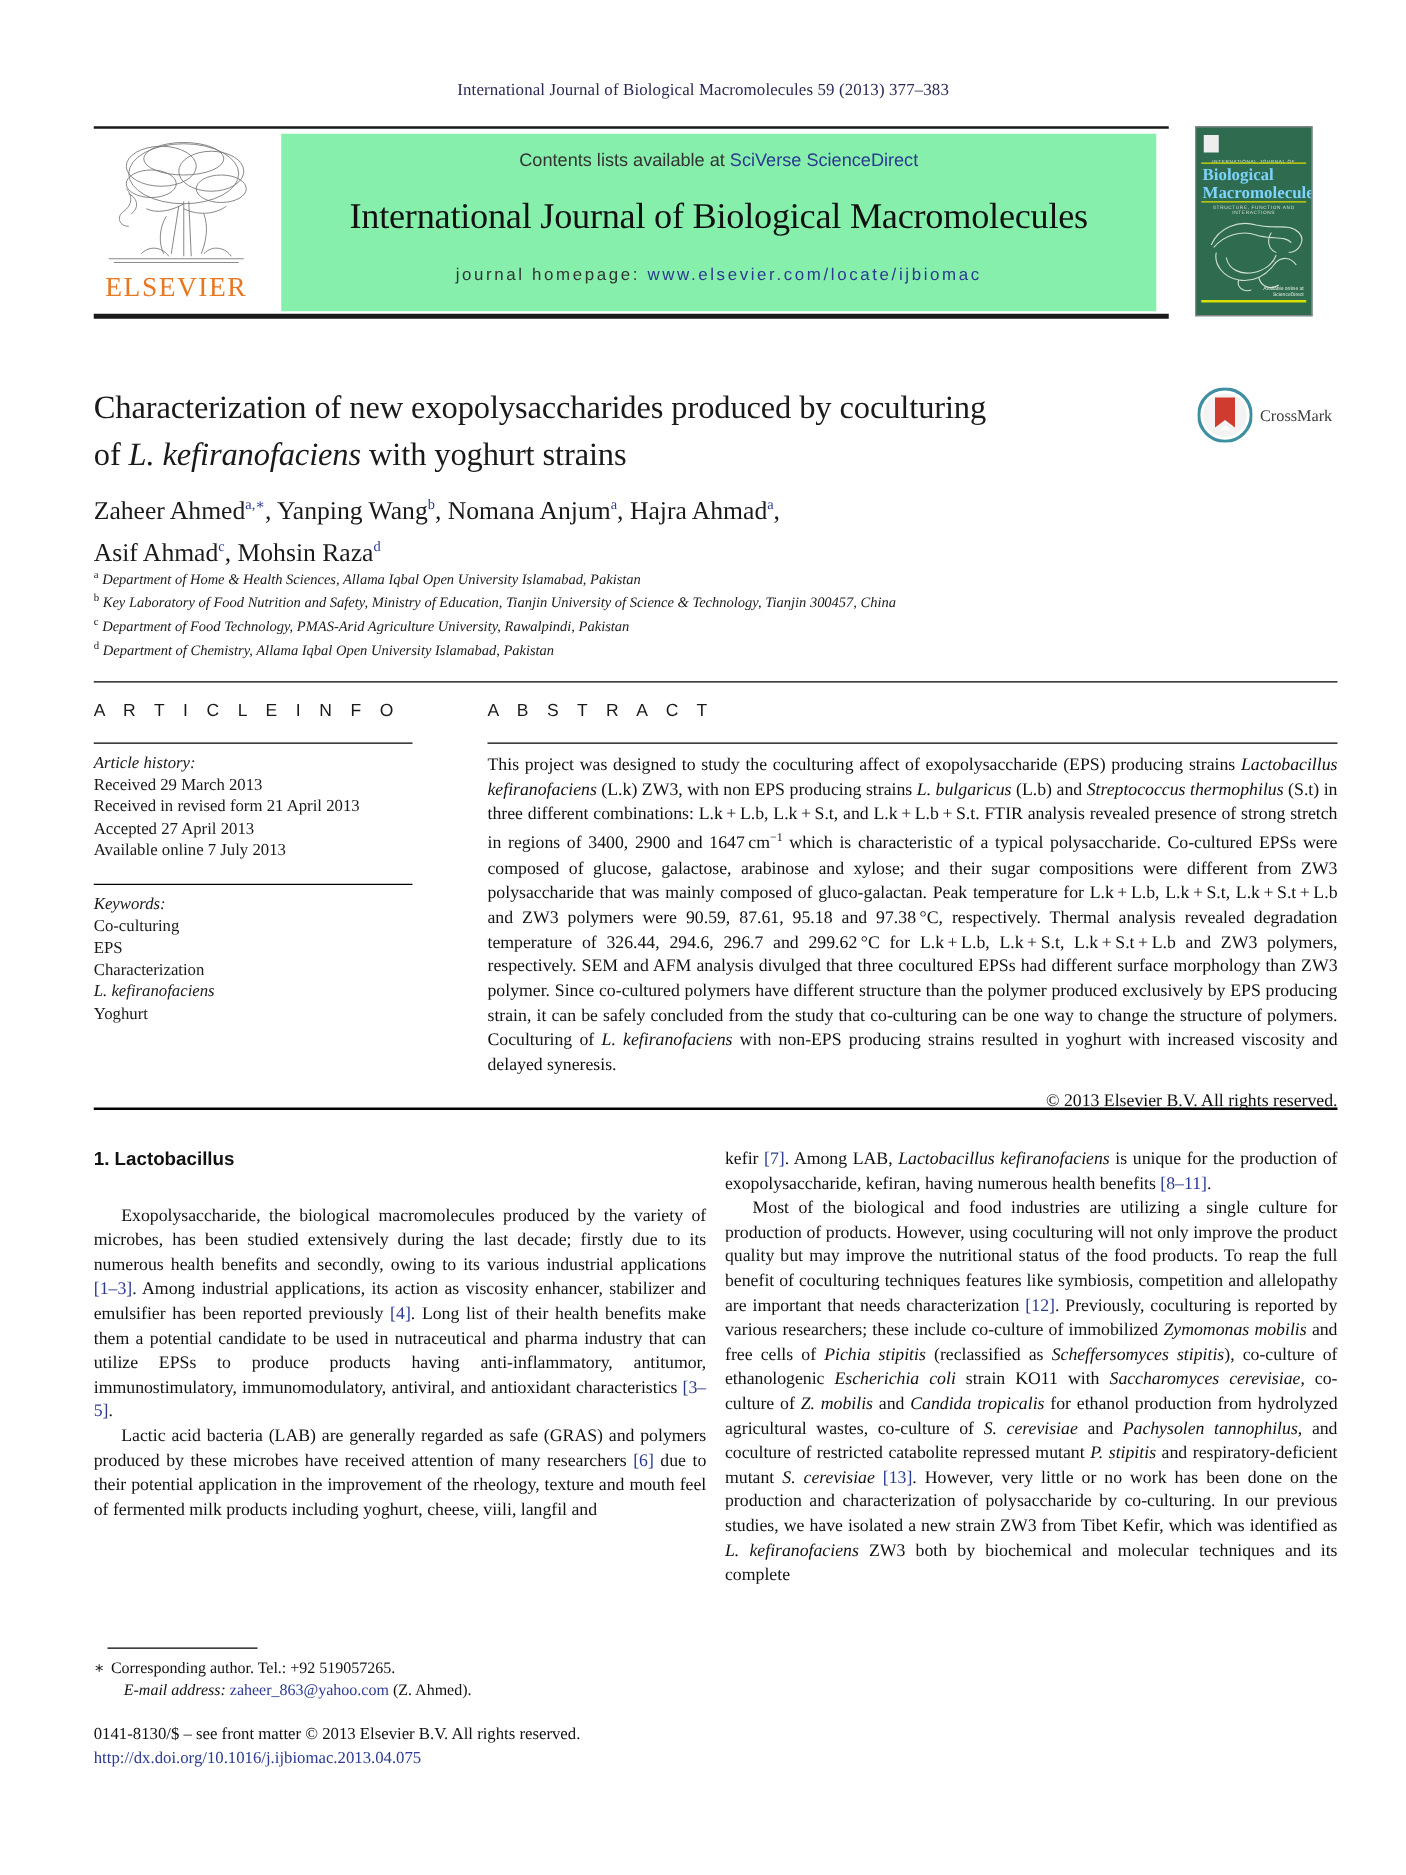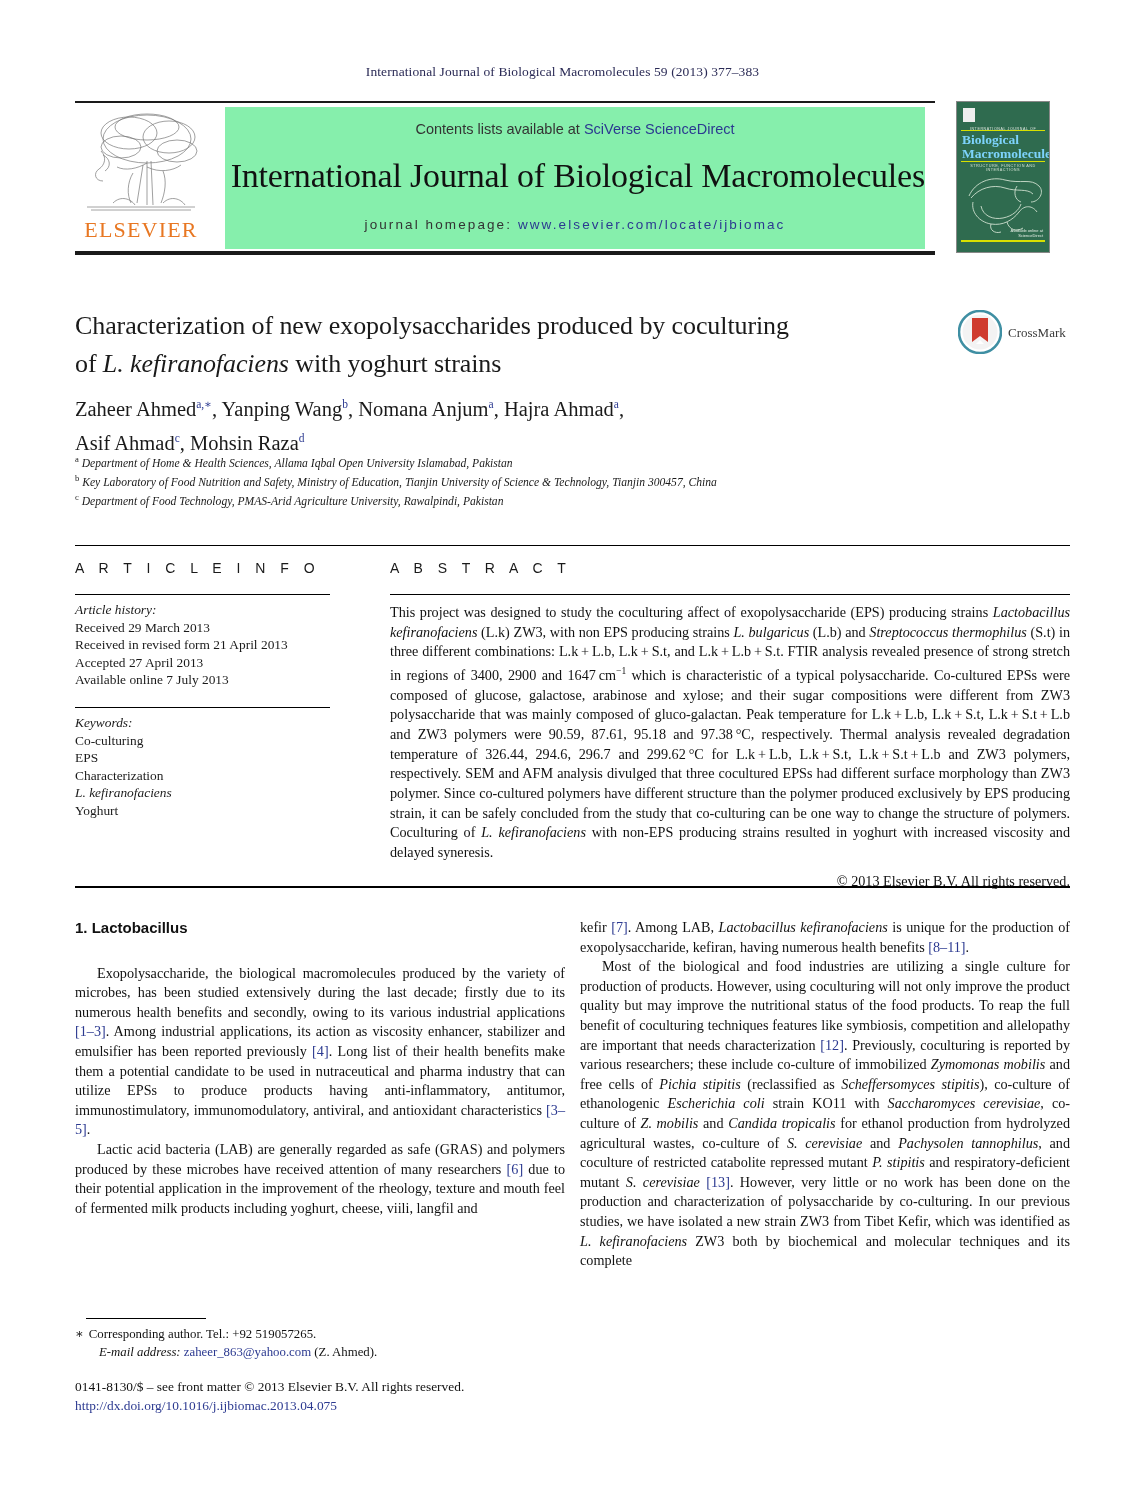--- a/index.html
+++ b/index.html
@@ -89,24 +89,23 @@
     font-family: "Liberation Sans", sans-serif;
     font-size: 14.5px;
     color: #333333;
   }
   .contents-line .sd {
     color: #2b3990;
   }
   .journal-name {
     margin-top: 20px;
     font-family: "Liberation Serif", serif;
-    font-size: 34px;
+    font-size: 29px;
     color: #111111;
     letter-spacing: -0.2px;
-    text-align: right;
   }
   .homepage-line {
     margin-top: 22px;
     font-family: "Liberation Sans", sans-serif;
     font-size: 13.5px;
     letter-spacing: 2.1px;
     color: #333333;
   }
   .homepage-line .url { color: #2b3990; }
 
@@ -447,20 +446,21 @@
     <span><span>Nomana Anjum</span><sup>a</sup></span>,
     <span><span>Hajra Ahmad</span><sup>a</sup></span>,<br>
     <span><span>Asif Ahmad</span><sup>c</sup></span>,
     <span><span>Mohsin Raza</span><sup>d</sup></span>
   </div>
 
   <div class="affiliations">
     <div><sup>a</sup> <span>Department of Home &amp; Health Sciences, Allama Iqbal Open University Islamabad, Pakistan</span></div>
     <div><sup>b</sup> <span>Key Laboratory of Food Nutrition and Safety, Ministry of Education, Tianjin University of Science &amp; Technology, Tianjin 300457, China</span></div>
     <div><sup>c</sup> <span>Department of Food Technology, PMAS-Arid Agriculture University, Rawalpindi, Pakistan</span></div>
+    <div><sup>d</sup> <span>Department of Chemistry, Allama Iqbal Open University Islamabad, Pakistan</span></div>
   </div>
 
   <div class="band-rule-top"></div>
   <div class="band-rule-bottom"></div>
 
   <div class="info-col">
     <div class="col-head">A R T I C L E    I N F O</div>
     <div class="info-rule"></div>
     <div class="info-body">
       <div class="lead">Article history:</div>

